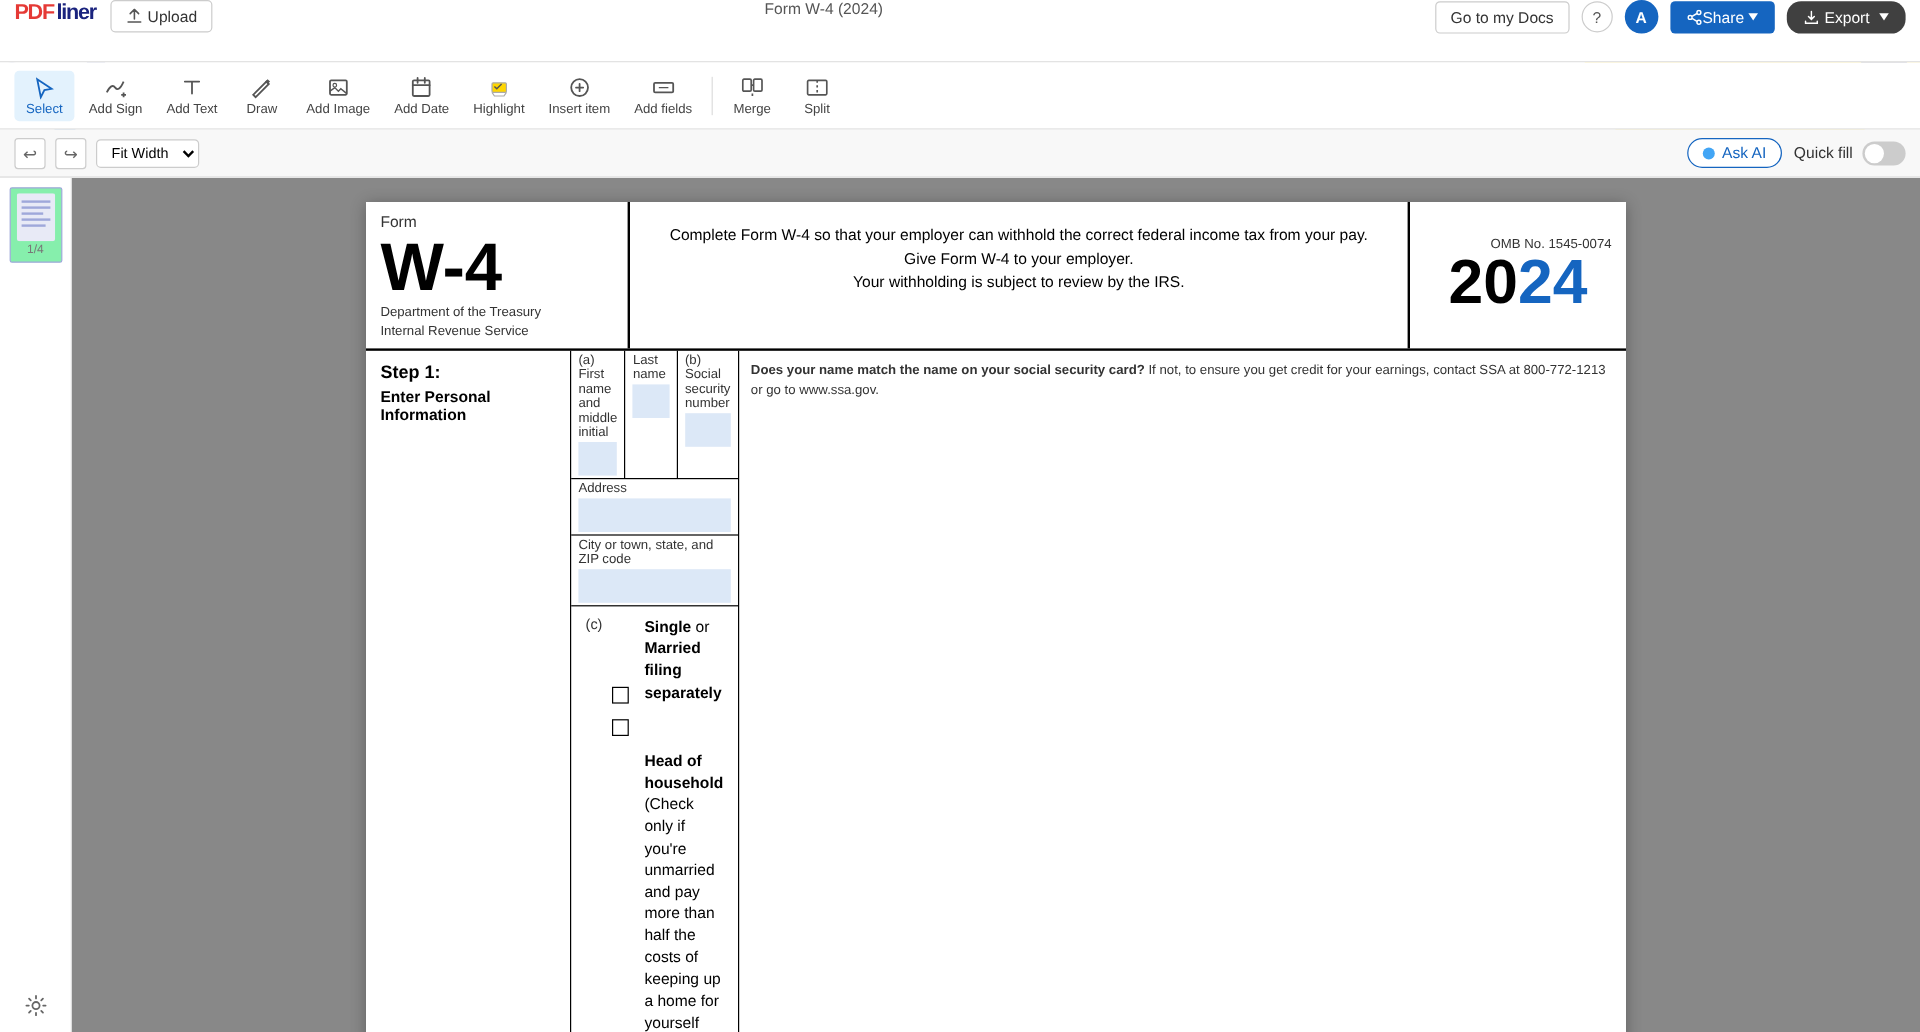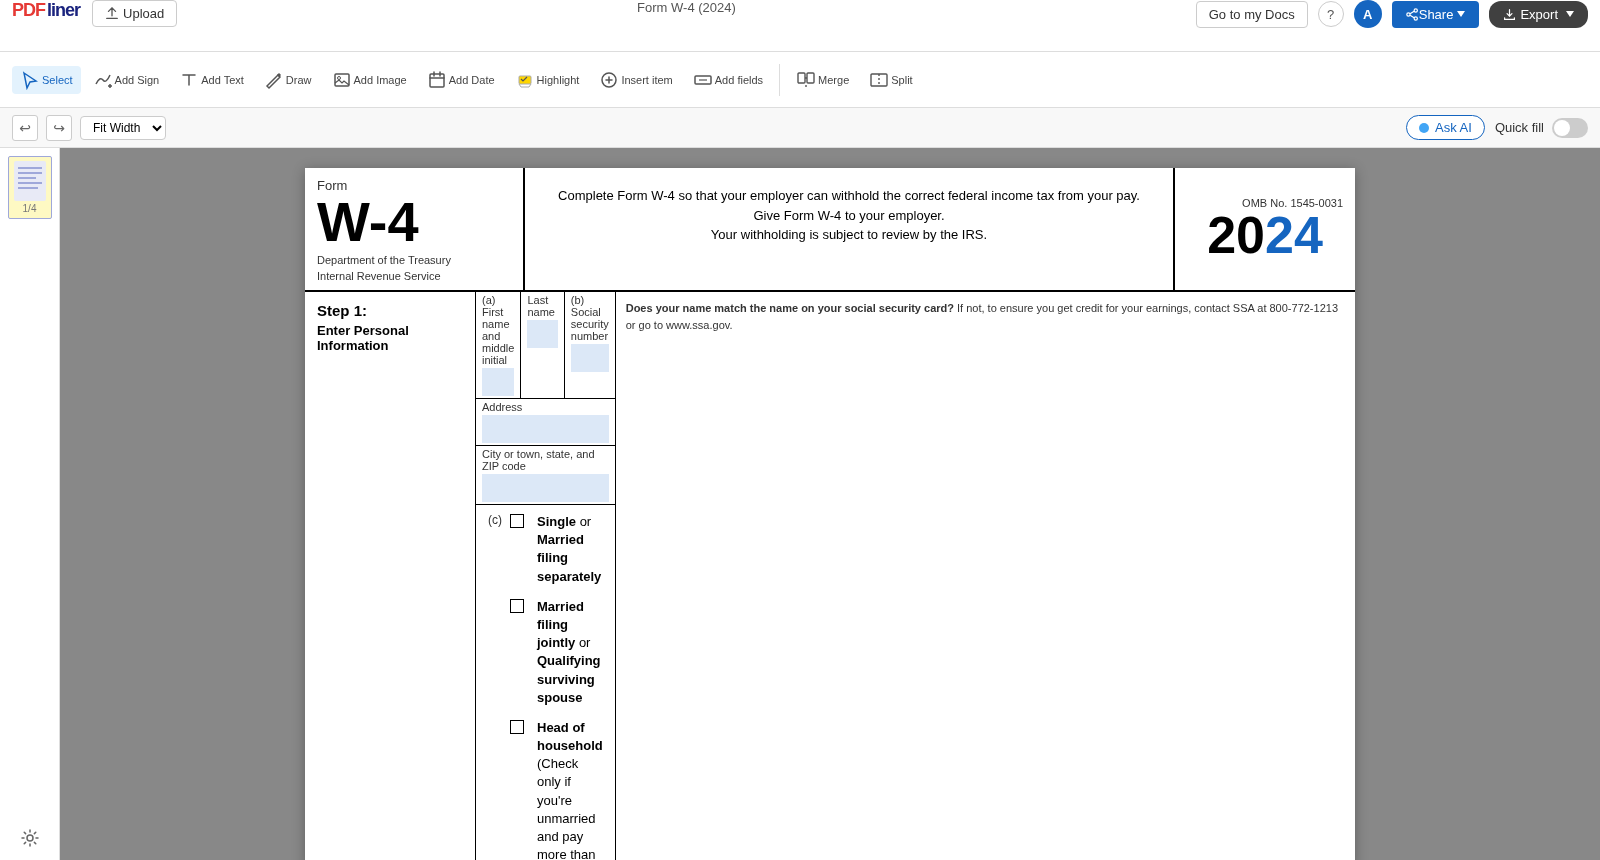--- a/index.html
+++ b/index.html
@@ -156,20 +156,21 @@
       background: #fff;
       border-bottom: 1px solid #ddd;
       display: flex;
       align-items: center;
       padding: 0 12px;
       gap: 4px;
       z-index: 10;
     }
     .tool-btn {
       display: flex;
+      flex-direction: column;
       align-items: center;
       gap: 2px;
       padding: 4px 8px;
       border: none;
       background: transparent;
       cursor: pointer;
       border-radius: 4px;
       font-size: 11px;
       color: #444;
       min-width: 50px;
@@ -273,21 +274,21 @@
       background: #fff;
       border-right: 1px solid #ddd;
       display: flex;
       flex-direction: column;
       align-items: center;
       padding: 8px 0;
       gap: 8px;
     }
     .sidebar-page-thumb {
       width: 44px;
-      background: #fef9c3;
+      background: #86efac;
       border: 1px solid #9fa8da;
       border-radius: 2px;
       display: flex;
       flex-direction: column;
       align-items: center;
       justify-content: center;
       padding: 4px;
       cursor: pointer;
       font-size: 10px;
       color: #555;
@@ -441,21 +442,21 @@
     .step-side-note {
       min-width: 210px;
       padding: 8px 10px;
       font-size: 11px;
       color: #333;
       line-height: 1.5;
     }
     .step-side-note strong { font-weight: bold; }
     .checkbox-row {
       display: flex;
-      align-items: flex-start;
+      align-items: flex-end;
       gap: 13px;
       margin-bottom: 6px;
       font-size: 13px;
       color: #000;
     }
     .form-checkbox {
       width: 14px; height: 14px;
       border: 1px solid #000;
       background: #fff;
       flex-shrink: 0;
@@ -698,21 +699,21 @@
             <div class="w4-dept">Internal Revenue Service</div>
           </div>
           <div class="w4-header-center">
             <div class="w4-center-subtitle">
               <span>Complete Form W-4 so that your employer can withhold the correct federal income tax from your pay.</span><br>
               <span>Give Form W-4 to your employer.</span><br>
               <span>Your withholding is subject to review by the IRS.</span>
             </div>
           </div>
           <div class="w4-header-right">
-            <div class="w4-omb">OMB No. 1545-0031</div>
+            <div class="w4-omb">OMB No. 1545-0074</div>
             <div class="w4-year">20<span class="highlight">24</span></div>
           </div>
         </div>
 
         <div class="step-section">
           <div class="step-label">
             <h3>Step 1:</h3>
             <p>Enter Personal Information</p>
           </div>
           <div class="step-fields">
@@ -750,21 +751,20 @@
               <div style="padding: 8px 12px; border-right:none; flex:1;">
                 <div style="display:flex; align-items:flex-start; gap:4px; margin-bottom:5px; font-size:13px;">
                   <span style="font-size:12px; margin-right:4px; color:#333;">(c)</span>
                   <div style="display:flex; flex-direction:column; gap:6px; flex:1;">
                     <div class="checkbox-row">
                       <div class="form-checkbox"></div>
                       <span class="checkbox-label"><strong>Single</strong> or <strong>Married filing separately</strong></span>
                     </div>
                     <div class="checkbox-row">
                       <div class="form-checkbox"></div>
-                      <span class="checkbox-label"><strong>Married filing jointly</strong> or <strong>Qualifying surviving spouse</strong></span>
                     </div>
                     <div class="checkbox-row">
                       <div class="form-checkbox"></div>
                       <span class="checkbox-label"><strong>Head of household</strong> <span>(Check only if you're unmarried and pay more than half the costs of keeping up a home for yourself and a qualifying individual.)</span></span>
                     </div>
                   </div>
                 </div>
               </div>
             </div>
           </div>

